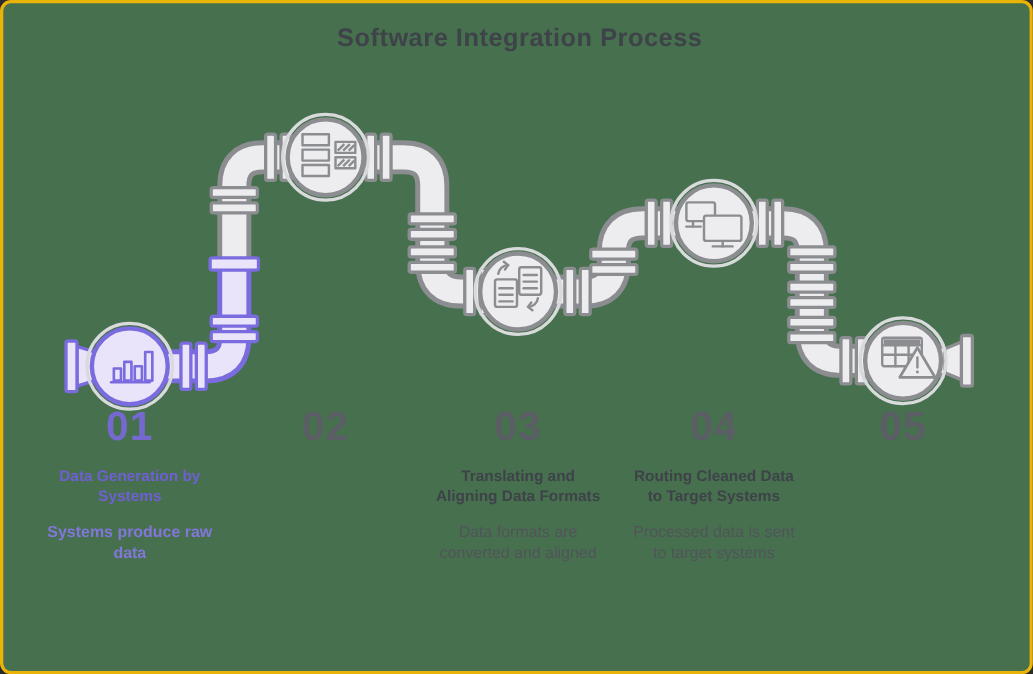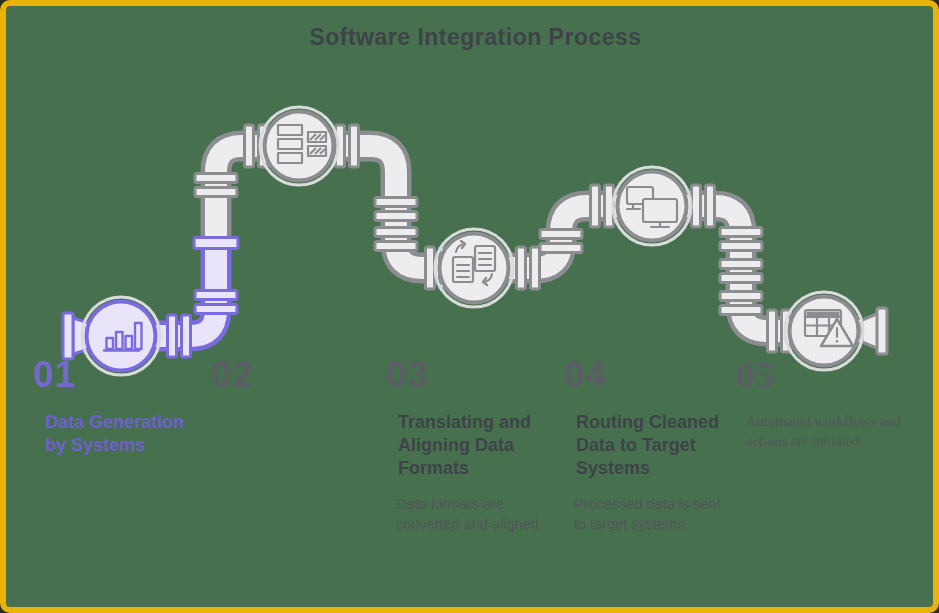--- a/index.html
+++ b/index.html
@@ -1,30 +1,30 @@
 <!DOCTYPE html>
 <html><head>
 <meta charset="utf-8">
 <style>
   html,body{margin:0;padding:0;background:#2b2b2b;}
   .frame{
     position:relative; width:939px; height:613px; box-sizing:border-box;
-    background:#47704E; border:6px solid #eab308; border-radius:10px; overflow:hidden;
+    background:#47704E; border:3px solid #eab308; border-radius:10px; overflow:hidden;
     font-family:"Liberation Sans", sans-serif;
   }
   .main-title{
     position:absolute; top:18px; left:0; width:939px; text-align:center;
     font-size:23px; font-weight:700; letter-spacing:.5px; color:#3E4249;
   }
   .pipeline-svg{position:absolute; left:0; top:0;}
-  .step{position:absolute; top:348px; width:176px; }
+  .step{position:absolute; top:364px; width:176px; text-align:center;}
   .step-01{left:27px;} .step-02{left:205px;} .step-03{left:380px;}
-  .step-04{left:558px;} .step-05{left:730px;font-family:Liberation Serif, serif;}
+  .step-04{left:558px;} .step-05{left:730px;}
   .num{font-size:37px; font-weight:600; color:#5B5E64; letter-spacing:1px;}
-  .title{margin:15px auto 0; width:152px; font-size:18px; font-weight:700;
+  .title{margin:15px auto 0; width:152px; font-size:14px; font-weight:700;
          line-height:1.28; color:#3E4249;}
   .desc{margin:15px auto 0; width:156px; font-size:14.5px; font-weight:500;
         line-height:1.35; color:#51545A;}
   .highlight .num{color:#7569D0;}
   .highlight .title{color:#6F5FD3;}
   .highlight .desc{color:#8376DB; font-weight:600;}
 </style>
 </head>
 <body>
 
@@ -171,36 +171,36 @@
         <path d="M831 313 L847 340 L815 340 Z" fill="#EDECEE" stroke-width="2.5"></path>
         <line x1="831" y1="322" x2="831" y2="331"></line>
         <circle cx="831" cy="335.2" r="1.3" fill="#8B8D91" stroke="none"></circle>
       </g>
     </g>
   </svg>
 
   <div class="step step-01 highlight">
     <div class="num">01</div>
     <div class="title">Data Generation by Systems</div>
+    <div class="desc">Systems produce raw data</div>
   </div>
 
   <div class="step step-02">
     <div class="num">02</div>
   </div>
 
   <div class="step step-04">
     <div class="num">04</div>
     <div class="title">Routing Cleaned Data to Target Systems</div>
     <div class="desc">Processed data is sent to target systems</div>
   </div>
 
   <div class="step step-03">
     <div class="num">03</div>
     <div class="title">Translating and Aligning Data Formats</div>
     <div class="desc">Data formats are converted and aligned</div>
   </div>
 
   <div class="step step-05">
     <div class="num">05</div>
-    <div class="desc">Automated workflows and actions are initiated</div>
   </div>
 
 </div>
 
 </body></html>

